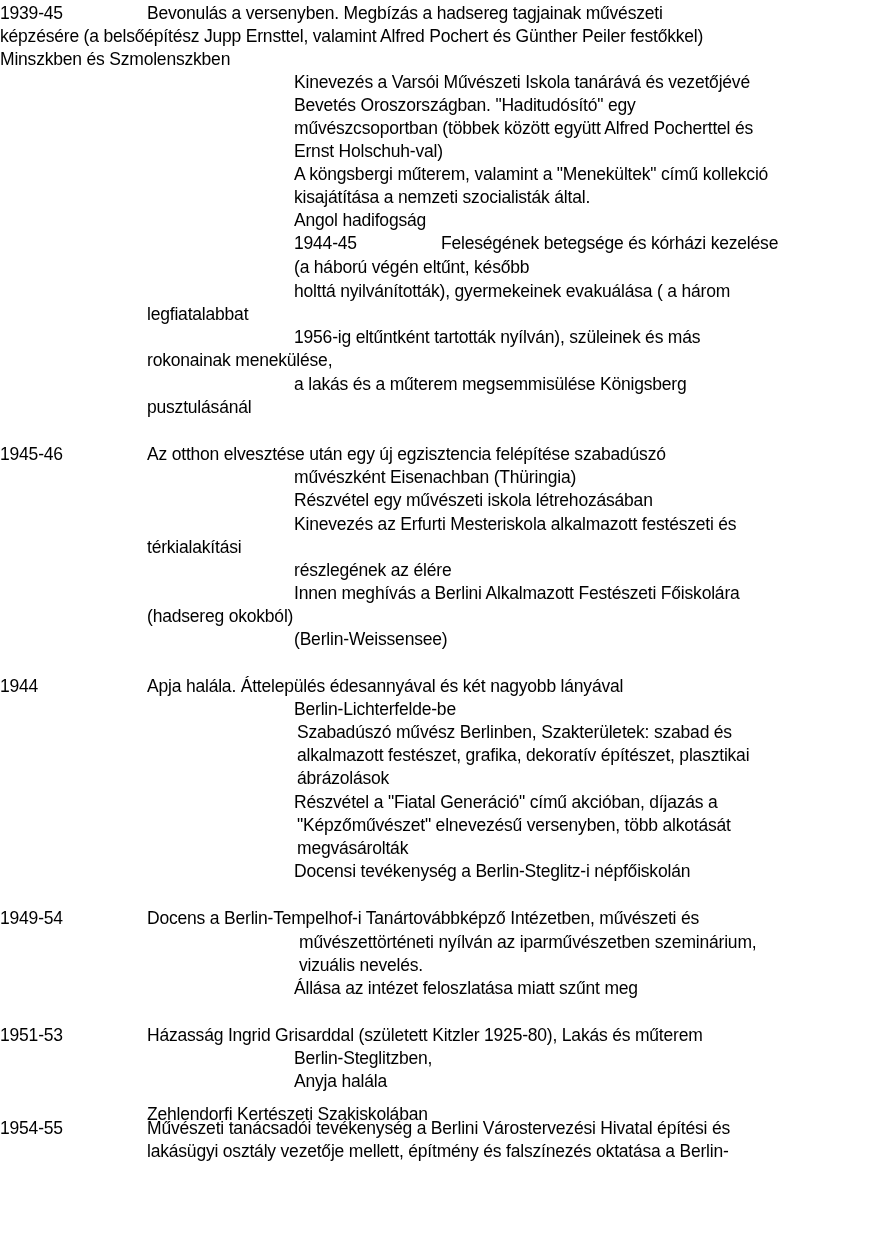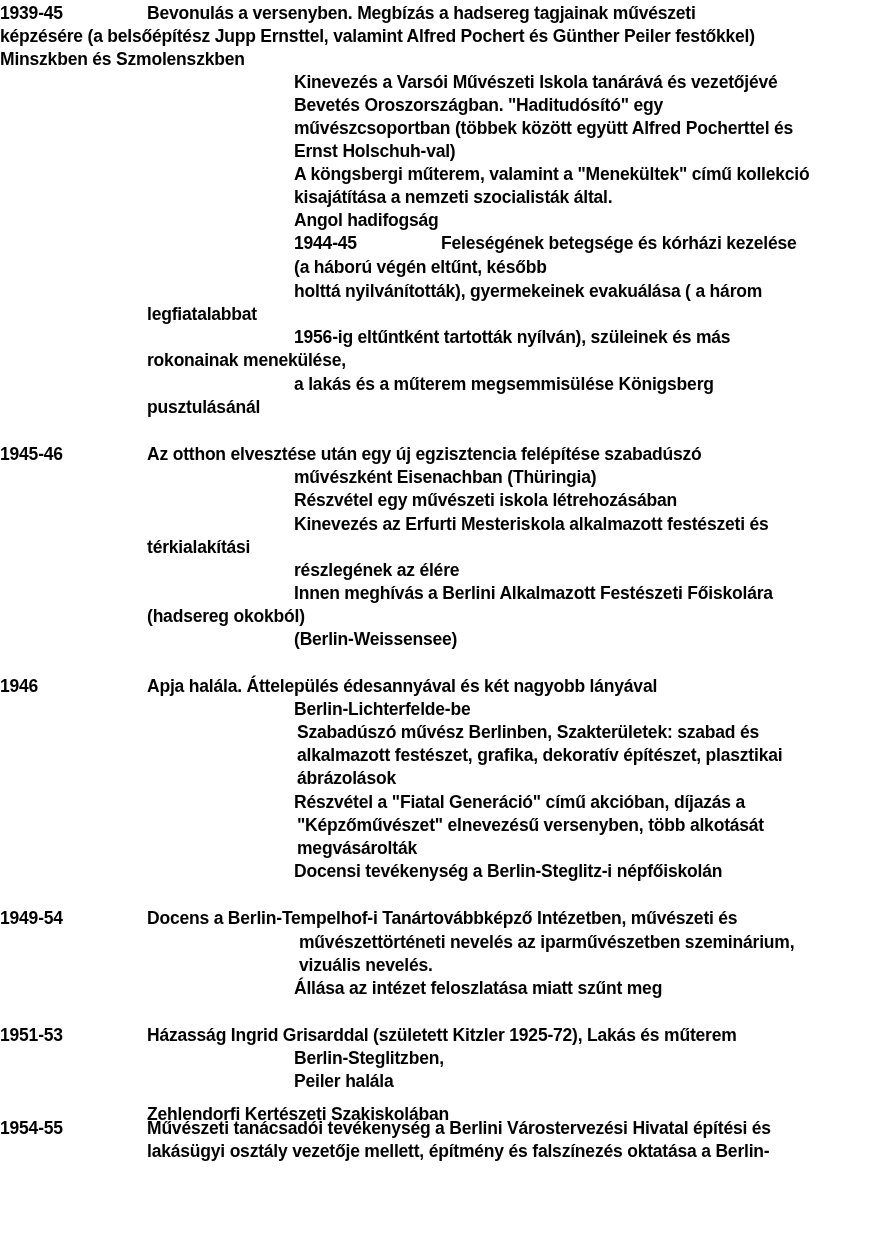--- a/index.html
+++ b/index.html
@@ -1,21 +1,21 @@
 <!DOCTYPE html>
 <html><head>
   <meta charset="utf-8">
   <style>
     html, body { margin: 0; padding: 0; background: #ffffff; }
     body {
       width: 878px; height: 1242px; overflow: hidden; position: relative;
       font-family: "Liberation Sans", sans-serif; font-size: 17.5px; color: #000;
       letter-spacing: -0.2px;
     }
-    .ln { position: absolute; white-space: nowrap; line-height: 23px; font-weight: bold; }
+    .ln { position: absolute; white-space: nowrap; line-height: 23px; }
   </style>
 </head>
 <body>
 
 <div>
 
   <div>
     <span class="ln" style="left:0;top:2px">1939-45</span>
     <span class="ln" style="left:147px;top:2px">Bevonulás a versenyben. Megbízás a hadsereg tagjainak művészeti</span>
     <span class="ln" style="left:0;top:25px">képzésére (a belsőépítész Jupp Ernsttel, valamint Alfred Pochert és Günther Peiler festőkkel)</span>
@@ -45,45 +45,45 @@
     <span class="ln" style="left:294px;top:489px">Részvétel egy művészeti iskola létrehozásában</span>
     <span class="ln" style="left:294px;top:513px">Kinevezés az Erfurti Mesteriskola alkalmazott festészeti és</span>
     <span class="ln" style="left:147px;top:536px">térkialakítási</span>
     <span class="ln" style="left:294px;top:559px">részlegének az élére</span>
     <span class="ln" style="left:294px;top:582px">Innen meghívás a Berlini Alkalmazott Festészeti Főiskolára</span>
     <span class="ln" style="left:147px;top:605px">(hadsereg okokból)</span>
     <span class="ln" style="left:294px;top:628px">(Berlin-Weissensee)</span>
   </div>
 
   <div>
-    <span class="ln" style="left:0;top:675px">1946</span>
+    <span class="ln" style="left:0;top:675px">1944</span>
     <span class="ln" style="left:147px;top:675px">Apja halála. Áttelepülés édesannyával és két nagyobb lányával</span>
     <span class="ln" style="left:294px;top:698px">Berlin-Lichterfelde-be</span>
     <span class="ln" style="left:297px;top:721px">Szabadúszó művész Berlinben, Szakterületek: szabad és</span>
     <span class="ln" style="left:297px;top:744px">alkalmazott festészet, grafika, dekoratív építészet, plasztikai</span>
     <span class="ln" style="left:297px;top:767px">ábrázolások</span>
     <span class="ln" style="left:294px;top:791px">Részvétel a "Fiatal Generáció" című akcióban, díjazás a</span>
     <span class="ln" style="left:297px;top:814px">"Képzőművészet" elnevezésű versenyben, több alkotását</span>
     <span class="ln" style="left:297px;top:837px">megvásárolták</span>
     <span class="ln" style="left:294px;top:860px">Docensi tevékenység a Berlin-Steglitz-i népfőiskolán</span>
   </div>
 
   <div>
     <span class="ln" style="left:0;top:907px">1949-54</span>
     <span class="ln" style="left:147px;top:907px">Docens a Berlin-Tempelhof-i Tanártovábbképző Intézetben, művészeti és</span>
-    <span class="ln" style="left:299px;top:931px">művészettörténeti nevelés az iparművészetben szeminárium,</span>
+    <span class="ln" style="left:299px;top:931px">művészettörténeti nyílván az iparművészetben szeminárium,</span>
     <span class="ln" style="left:299px;top:954px">vizuális nevelés.</span>
     <span class="ln" style="left:294px;top:977px">Állása az intézet feloszlatása miatt szűnt meg</span>
   </div>
 
   <div>
     <span class="ln" style="left:0;top:1024px">1951-53</span>
-    <span class="ln" style="left:147px;top:1024px">Házasság Ingrid Grisarddal (született Kitzler 1925-72), Lakás és műterem</span>
+    <span class="ln" style="left:147px;top:1024px">Házasság Ingrid Grisarddal (született Kitzler 1925-80), Lakás és műterem</span>
     <span class="ln" style="left:294px;top:1047px">Berlin-Steglitzben,</span>
-    <span class="ln" style="left:294px;top:1070px">Peiler halála</span>
+    <span class="ln" style="left:294px;top:1070px">Anyja halála</span>
   </div>
 
   <div>
     <span class="ln" style="left:0;top:1117px">1954-55</span>
     <span class="ln" style="left:147px;top:1117px">Művészeti tanácsadói tevékenység a Berlini Várostervezési Hivatal építési és</span>
     <span class="ln" style="left:147px;top:1140px">lakásügyi osztály vezetője mellett, építmény és falszínezés oktatása a Berlin-</span>
     <span class="ln" style="left:147px;top:1103px">Zehlendorfi Kertészeti Szakiskolában</span>
   </div>
 </div>
 

